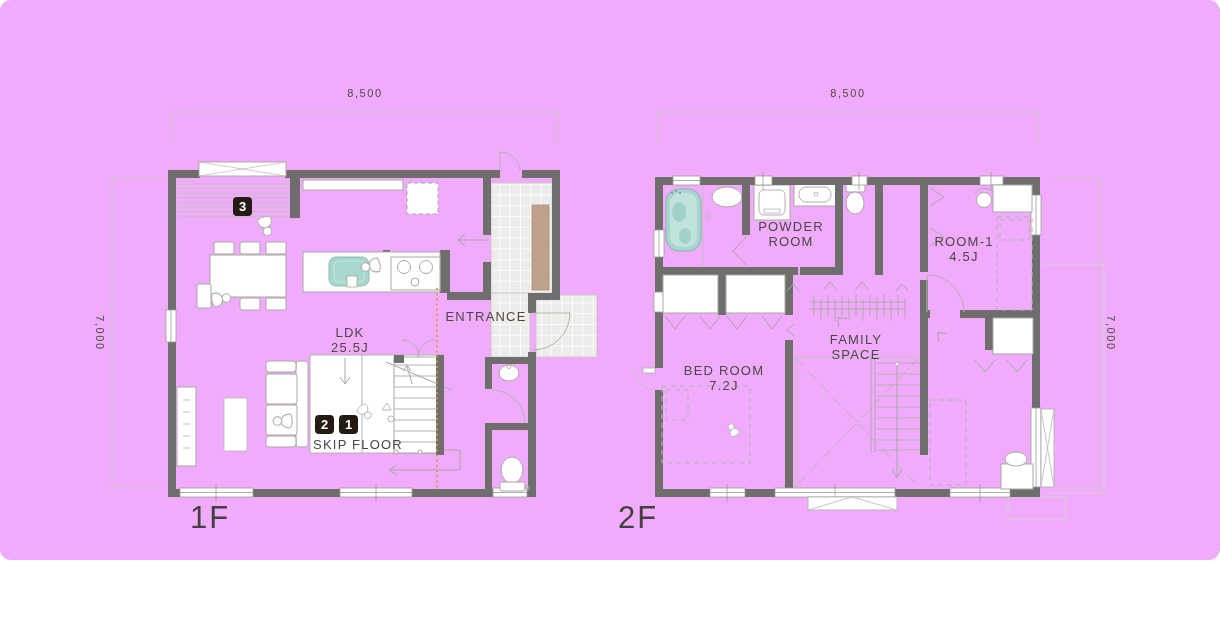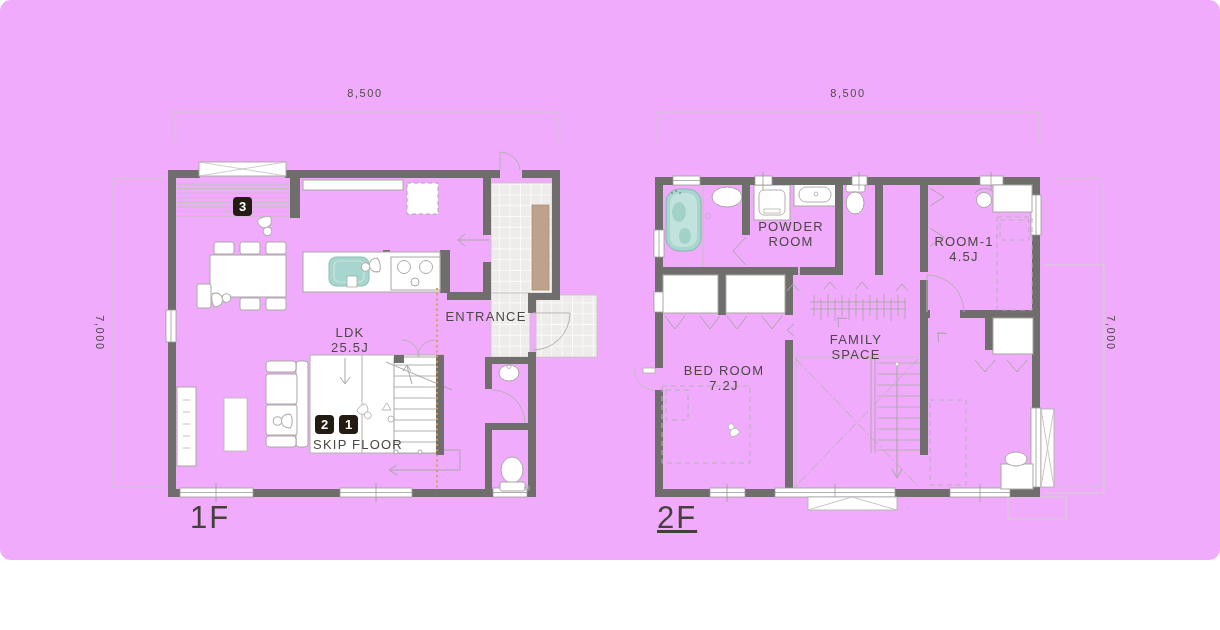--- a/index.html
+++ b/index.html
@@ -354,15 +354,15 @@
 <div class="lbl" style="left:724px;top:348px;">
   <span style="white-space:nowrap;">BED ROOM</span>
   <span class="sz">7.2J</span>
 </div>
 
 <div class="badge" style="left:233px;top:197px;">3</div>
 <div class="badge" style="left:315px;top:415px;">2</div>
 <div class="badge" style="left:339px;top:415px;">1</div>
 
 <div class="floorlbl" style="left:146px;top:500px;margin-left:44px;">1F</div>
-<div class="floorlbl" style="left:657px;top:500px;text-decoration:underline;">2F</div>
+<div class="floorlbl" style="left:618px;top:500px;">2F</div>
 
 </div>
 
 </body></html>

